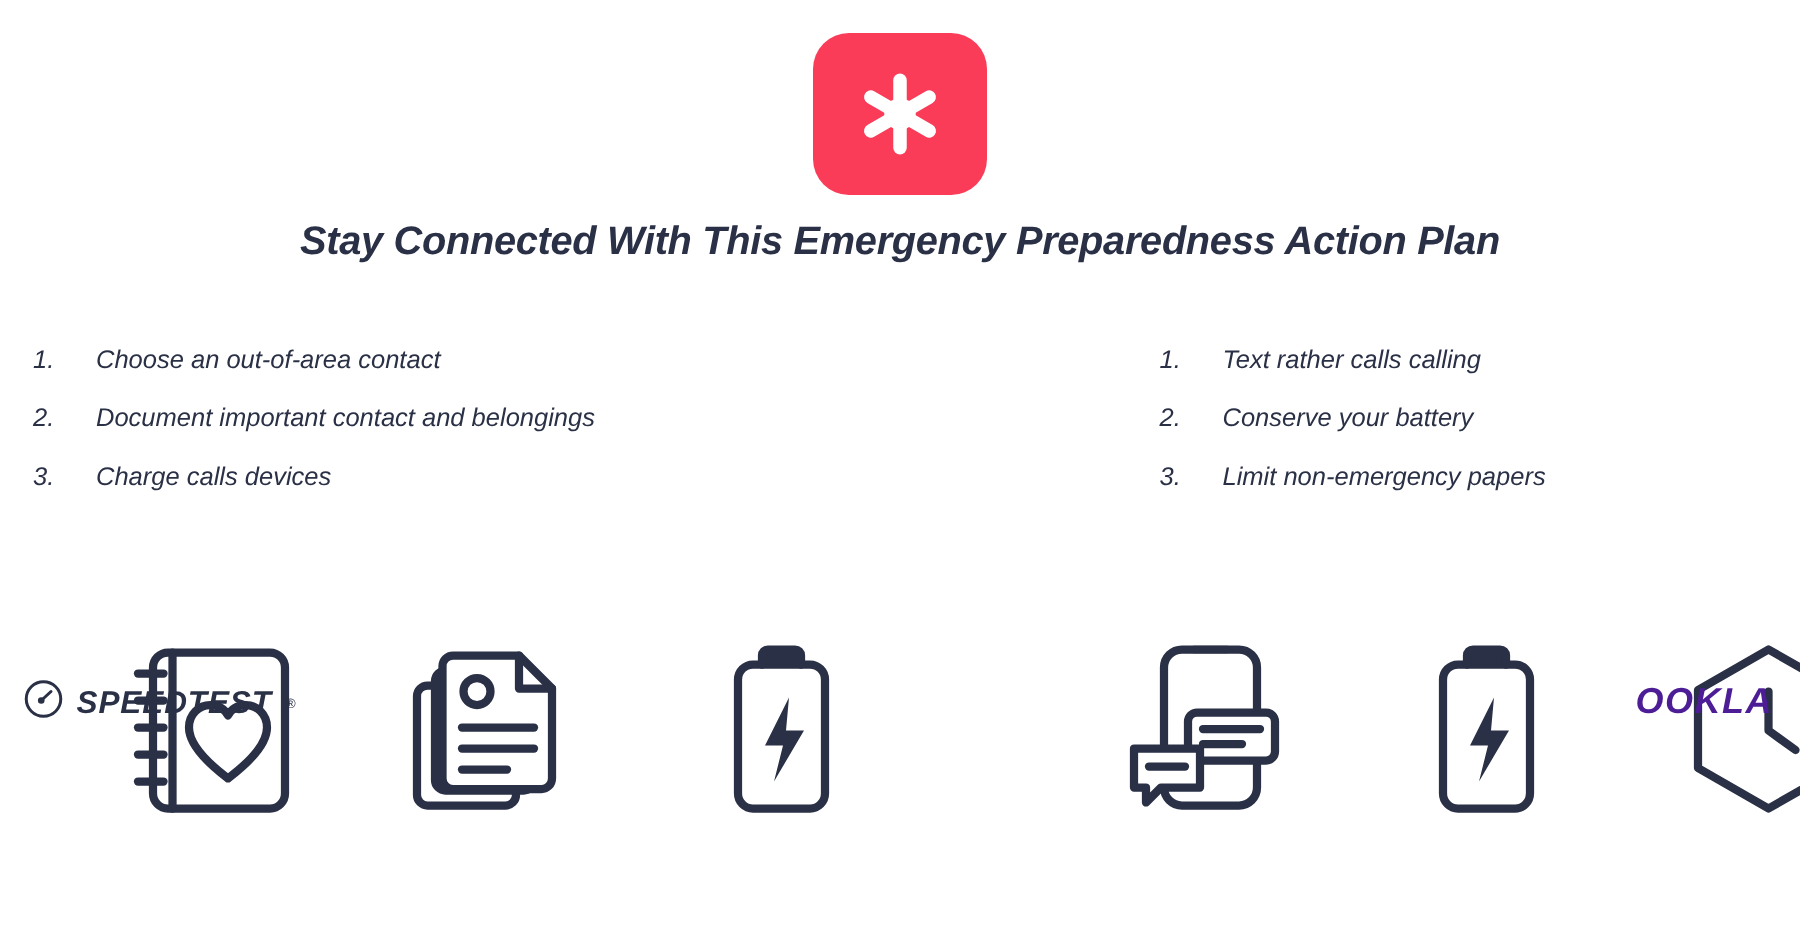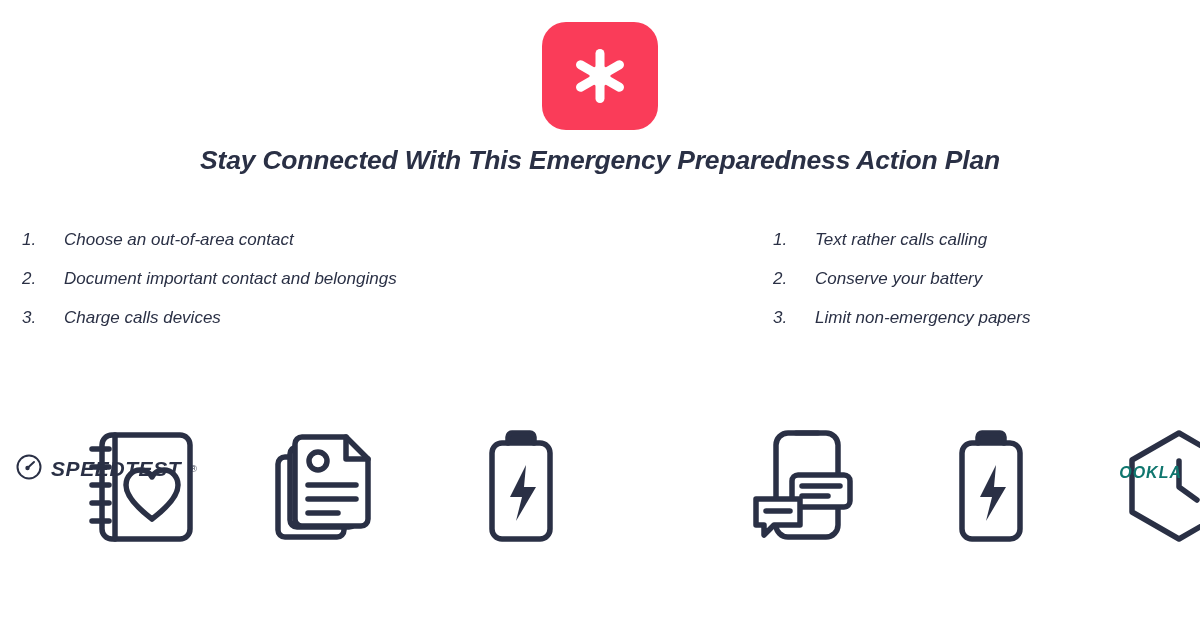--- a/index.html
+++ b/index.html
@@ -136,24 +136,24 @@
     color: #2a3045;
   }
   .ookla {
     position: absolute;
     right: 18px;
     bottom: 18px;
     display: flex;
     align-items: center;
   }
   .ookla .word {
-    font-size: 16px;
+    font-size: 24px;
     font-weight: bold;
     letter-spacing: 1px;
-    color: #0f766e;
+    color: #4c1d95;
   }
 </style>
 </head>
 <body>
 
 <div class="page">
 
   <div class="badge-wrap">
     <div class="badge">
       <span>

